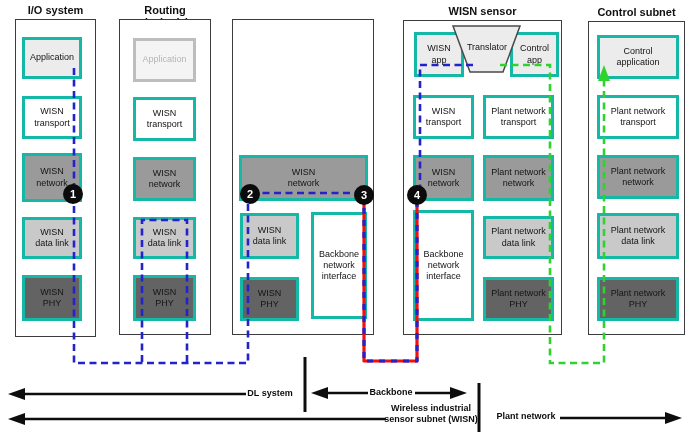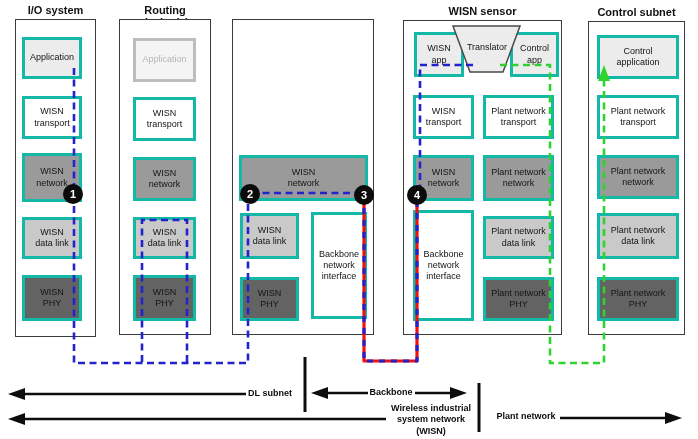--- a/index.html
+++ b/index.html
@@ -144,19 +144,19 @@
     <polygon points="682,418 665,412 665,424" fill="#0d0d0d"></polygon>
   </svg>
 
   <div class="translator-label" style="left:457px;top:42px;width:60px;">Translator</div>
 
   <div class="marker" style="left:63px;top:184px;">1</div>
   <div class="marker" style="left:240px;top:184px;">2</div>
   <div class="marker" style="left:354px;top:185px;">3</div>
   <div class="marker" style="left:407px;top:185px;">4</div>
 
-  <div class="flabel" style="left:244px;top:388px;width:52px;">DL subnet</div>
+  <div class="flabel" style="left:244px;top:388px;width:52px;">DL system</div>
   <div class="flabel" style="left:366px;top:387px;width:50px;">Backbone</div>
   <div class="flabel" style="left:382px;top:403px;width:98px;">Wireless industrial
-system network (WISN)</div>
+sensor subnet (WISN)</div>
   <div class="flabel" style="left:495px;top:411px;width:62px;">Plant network</div>
 
 </div>
 
 </body></html>

